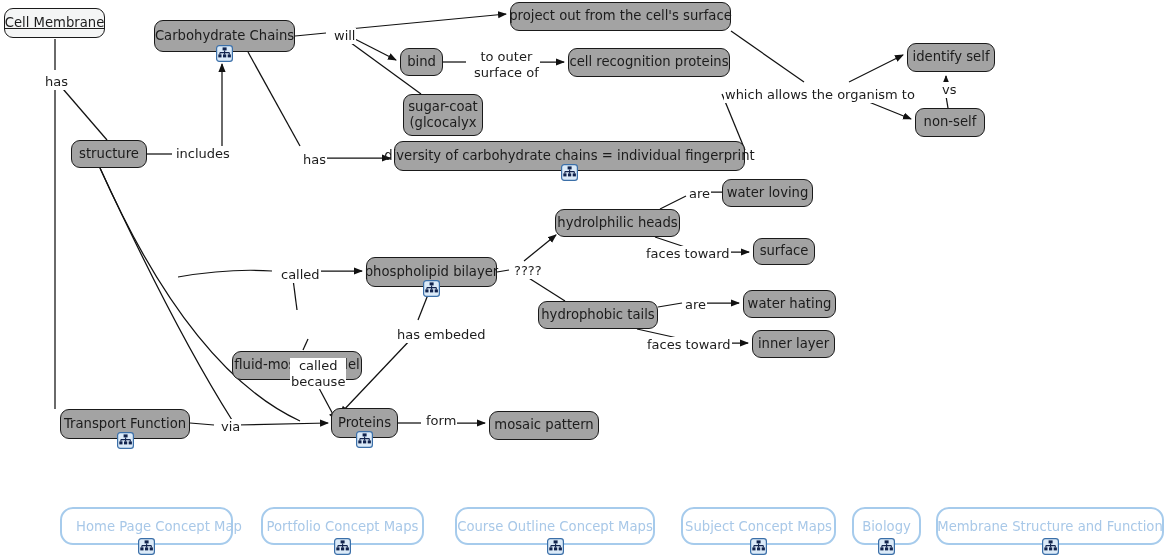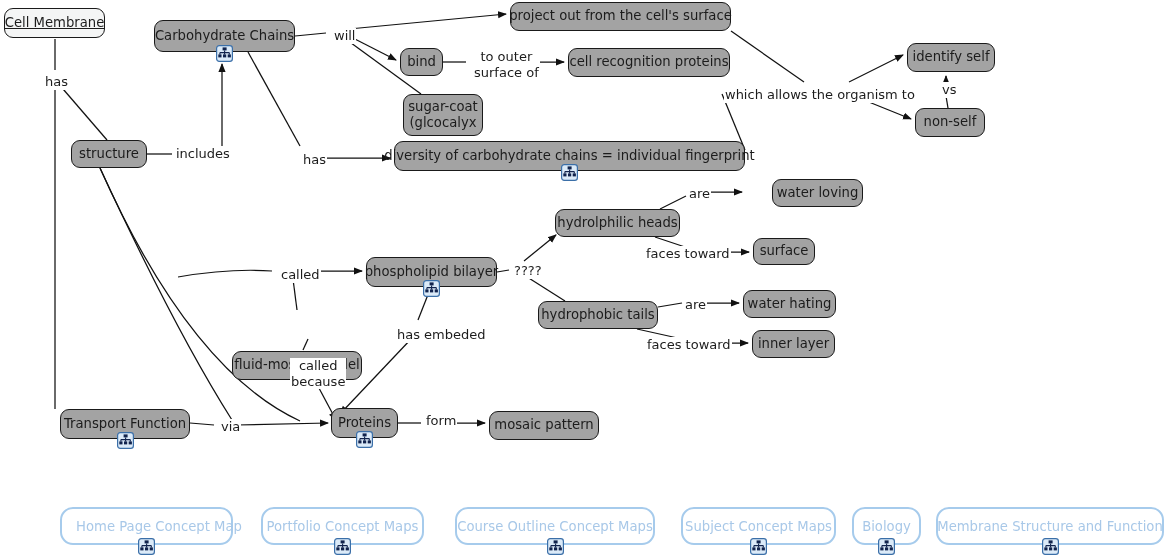--- a/index.html
+++ b/index.html
@@ -208,21 +208,21 @@
           <rect x="0.6" y="0.6" width="15.8" height="15.8" rx="2.6" fill="#dbeaf8" stroke="#3b6fa8" stroke-width="1.2"></rect>
           <rect x="6.6" y="2.4" width="4.0" height="3.0" fill="#11234d"></rect>
           <path d="M8.6,5.6 L8.6,7.6 M3.9,7.6 L13.3,7.6 M3.9,7.6 L3.9,9.4 M8.6,7.6 L8.6,9.4 M13.3,7.6 L13.3,9.4" stroke="#11234d" stroke-width="1.1" fill="none"></path>
           <rect x="2.3" y="9.4" width="3.2" height="3.0" fill="#11234d"></rect>
           <rect x="7.0" y="9.4" width="3.2" height="3.0" fill="#11234d"></rect>
           <rect x="11.7" y="9.4" width="3.2" height="3.0" fill="#11234d"></rect>
         </svg>
       </div>
       <div class="node" style="left: 907px; top: 43px; width: 88px; height: 29px;">identify self</div>
       <div class="node" style="left: 915px; top: 108px; width: 70px; height: 29px;">non-self</div>
-      <div class="node" style="left: 772px; top: 179px; width: 91px; height: 28px;">water loving</div>
+      <div class="node" style="left: 722px; top: 179px; width: 91px; height: 28px;">water loving</div>
       <div class="node" style="left: 555px; top: 209px; width: 125px; height: 28px;">hydrolphilic heads</div>
       <div class="node" style="left: 753px; top: 238px; width: 62px; height: 27px;">surface</div>
       <div class="node" style="left: 366px; top: 257px; width: 131px; height: 30px;">phospholipid bilayer</div>
       <div class="res-icon" style="left: 423px; top: 280px;">
         <svg viewBox="0 0 17 17" width="17" height="17" xmlns="http://www.w3.org/2000/svg">
           <rect x="0.6" y="0.6" width="15.8" height="15.8" rx="2.6" fill="#dbeaf8" stroke="#3b6fa8" stroke-width="1.2"></rect>
           <rect x="6.6" y="2.4" width="4.0" height="3.0" fill="#11234d"></rect>
           <path d="M8.6,5.6 L8.6,7.6 M3.9,7.6 L13.3,7.6 M3.9,7.6 L3.9,9.4 M8.6,7.6 L8.6,9.4 M13.3,7.6 L13.3,9.4" stroke="#11234d" stroke-width="1.1" fill="none"></path>
           <rect x="2.3" y="9.4" width="3.2" height="3.0" fill="#11234d"></rect>
           <rect x="7.0" y="9.4" width="3.2" height="3.0" fill="#11234d"></rect>

